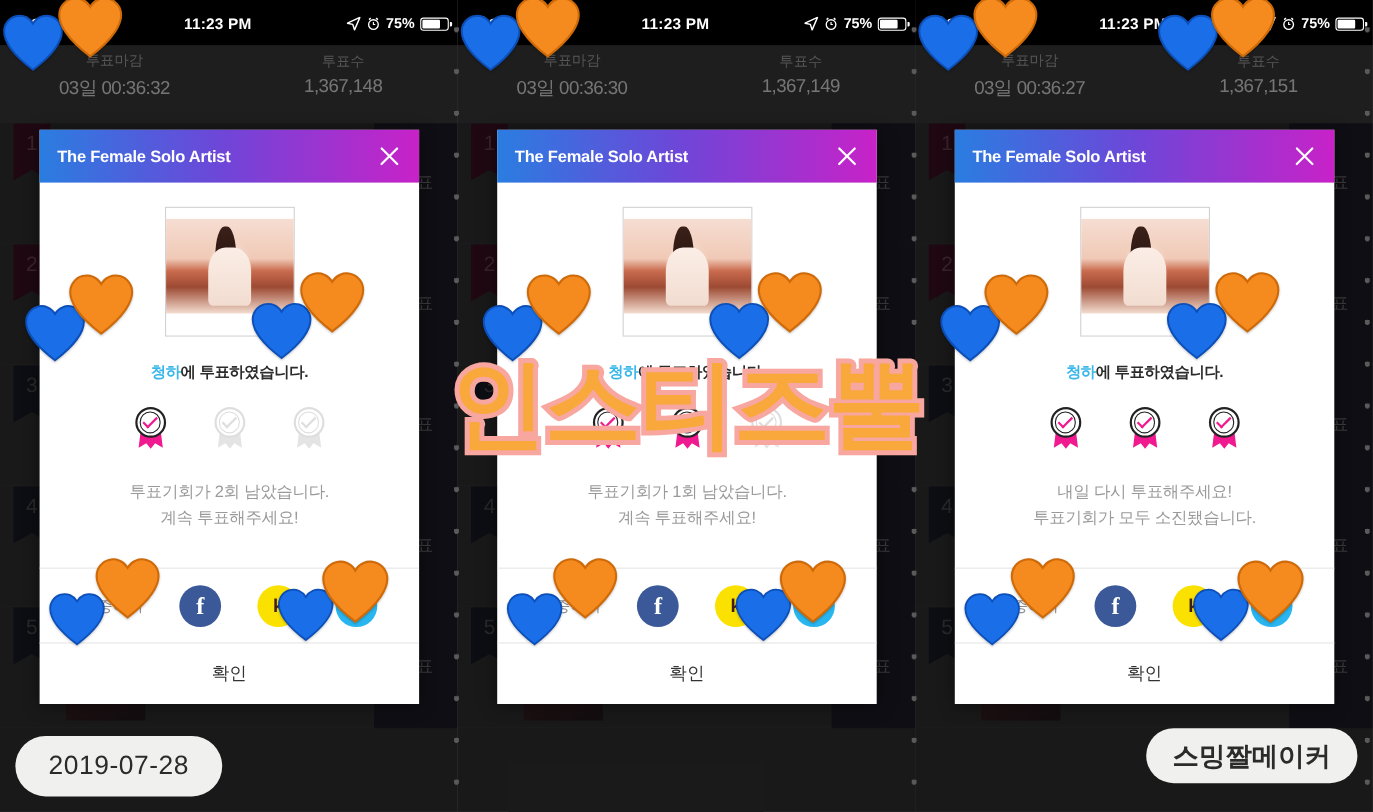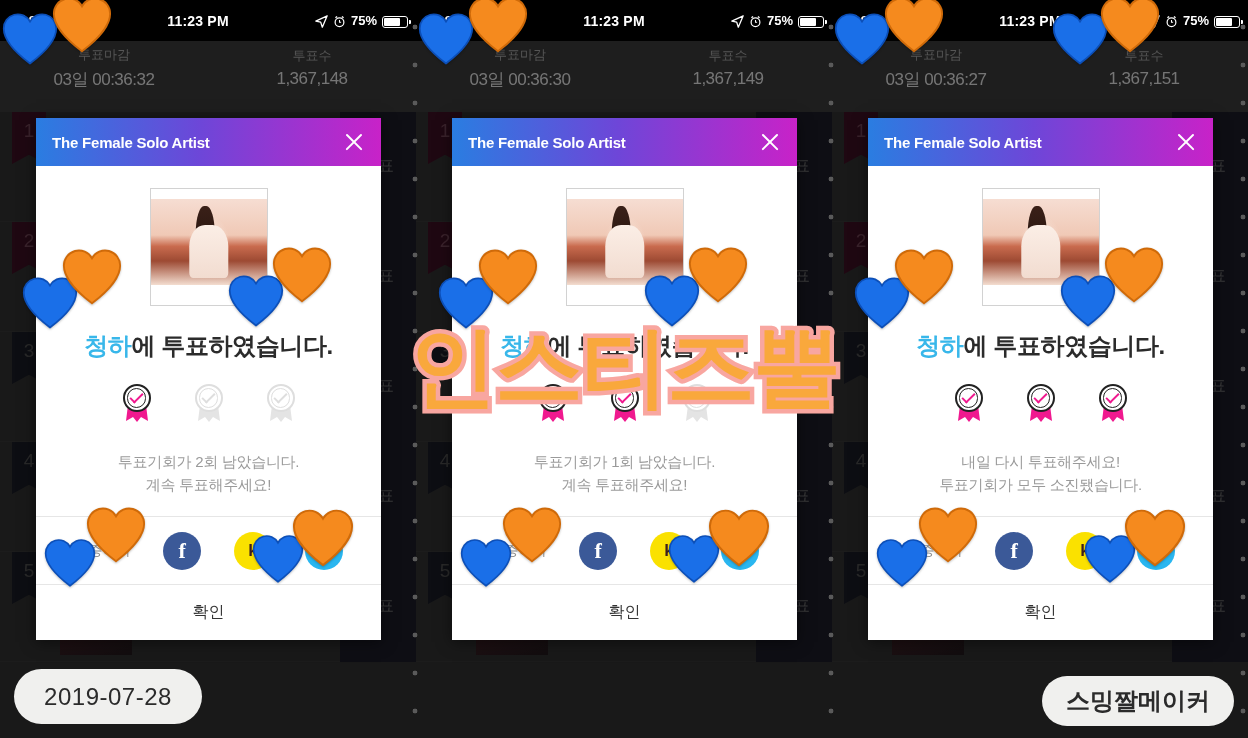--- a/index.html
+++ b/index.html
@@ -116,21 +116,21 @@
     position: relative; overflow: hidden; }
   .polaroid-img::before {
     content:""; position:absolute; left:47%; top:8%; width:16%; height:70%;
     background: linear-gradient(180deg,#3a2018,#20110c); border-radius:45% 45% 35% 35%;
     transform: translateX(-50%); }
   .polaroid-img::after {
     content:""; position:absolute; left:50%; top:30%; width:34%; height:62%;
     background: linear-gradient(180deg,#fbeee6,#f2dcd0);
     transform: translateX(-50%); border-radius: 40% 40% 10% 10%; }
 
-  .vote-line { margin-top: 24px; font-size: 24px; color: #2b2b2b;
+  .vote-line { margin-top: 24px; font-size: 14px; color: #2b2b2b;
                font-weight: bold; letter-spacing: -.4px; }
   .vote-line .artist { color: #38b7ea; }
 
   .badges { margin-top: 22px; display: flex; gap: 38px; }
   .badge { width: 34px; height: 40px; position: relative; }
   .badge .ribbon { position:absolute; left:50%; top:19px; transform:translateX(-50%);
                    width: 26px; height: 20px; }
   .badge .ring { position:absolute; left:50%; top:0; transform:translateX(-50%);
                  width: 28px; height: 28px; border-radius: 50%;
                  border: 2.6px solid #222; background:#fff;
@@ -170,21 +170,21 @@
     font-size: 88px; font-weight: bold; color: #f9a83c;
     -webkit-text-stroke: 9px #f8a6a0; paint-order: stroke fill;
     letter-spacing: -2px; white-space: nowrap; pointer-events:none;
   }
   .pill {
     position: absolute; background: #f0f0ee; border-radius: 30px;
     display: flex; align-items: center; justify-content: center;
     color: #2b2b2b; font-size: 24px; letter-spacing: .5px;
   }
   .pill.date { left: 14px; bottom: 14px; width: 188px; height: 55px; }
-  .pill.maker { right: 14px; bottom: 12px; width: 192px; height: 50px;
+  .pill.maker { right: 14px; bottom: 26px; width: 192px; height: 50px;
                 font-weight: bold; letter-spacing: 0; }
 </style>
 </head>
 <body>
 
 <div class="stage">
 
   <div class="panel p1">
     <div class="ranklist">
       <div class="rankrow">

